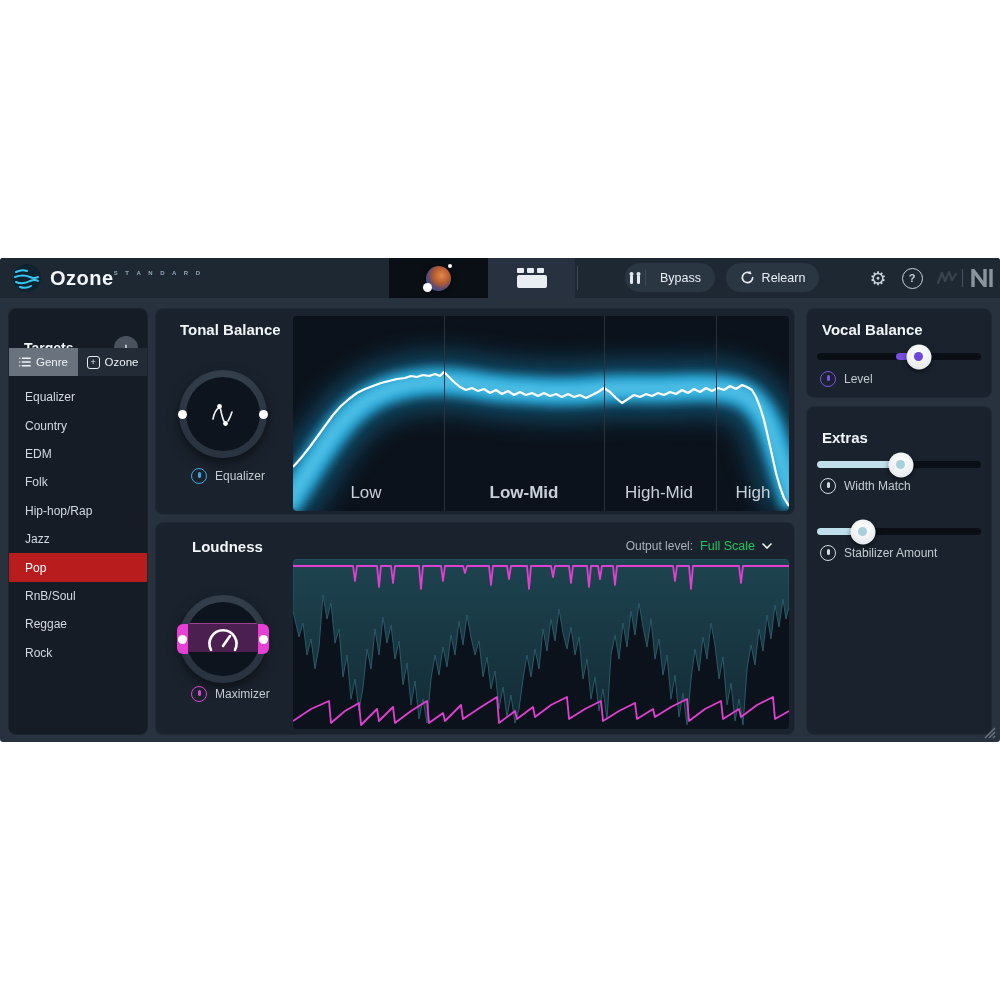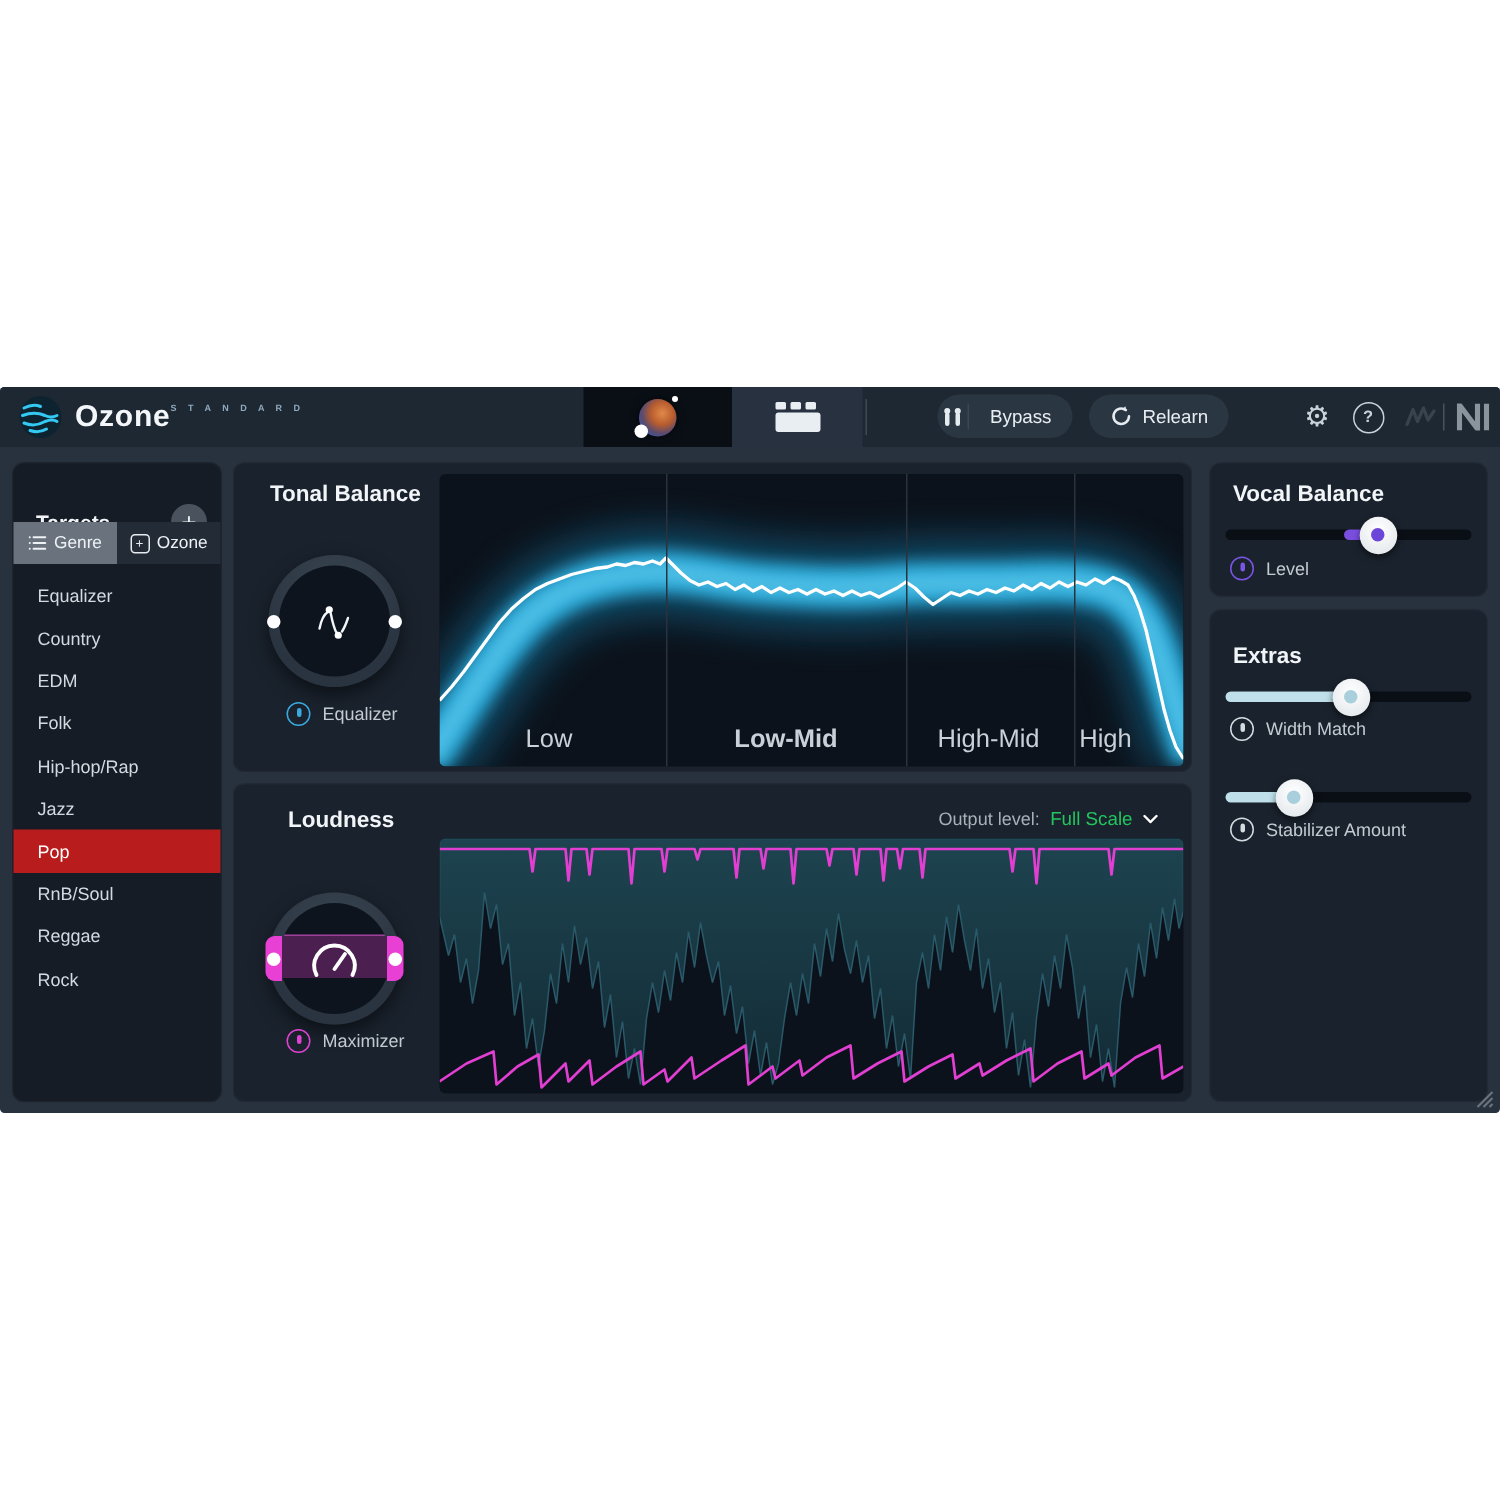--- a/index.html
+++ b/index.html
@@ -262,21 +262,21 @@
           <path fill="none" stroke="#2db4e4" stroke-width="28" opacity="0.9" filter="url(#blurCore)" d="M-8,192 C14,158 34,122 56,99 C78,77 102,69 132,66 C162,63 186,71 214,73 C244,75 272,77 302,74 C332,71 362,74 392,72 C412,71 432,72 446,77 C462,83 472,98 479,118 C487,141 494,165 502,190"></path>
           <path fill="none" stroke="#7edcf8" stroke-width="9" opacity="0.55" filter="url(#blurCore)" d="M-8,192 C14,158 34,122 56,99 C78,77 102,69 132,66 C162,63 186,71 214,73 C244,75 272,77 302,74 C332,71 362,74 392,72 C412,71 432,72 446,77 C462,83 472,98 479,118 C487,141 494,165 502,190"></path>
           <path fill="none" stroke="#ffffff" stroke-width="2.2" stroke-linejoin="round" d="M0,151 L8,142 L16,132 L24,121 L32,110 L40,99 L48,90 L56,83 L64,77 L72,73 L80,70 L88,67 L96,65 L104,63 L112,62 L118,60 L124,61 L130,59 L136,60 L142,58 L147,60 L151,56 L155,60 L161,66 L167,71 L173,74 L179,72 L185,75 L191,73 L197,77 L203,74 L209,78 L215,75 L221,79 L227,76 L233,79 L239,77 L245,80 L251,77 L257,80 L263,78 L269,81 L275,78 L281,81 L287,79 L293,82 L299,79 L305,76 L311,72 L317,76 L323,82 L329,87 L335,83 L341,79 L347,81 L353,78 L359,80 L365,77 L371,79 L377,76 L383,78 L389,74 L395,77 L401,73 L407,76 L413,72 L419,75 L425,72 L431,74 L437,70 L443,73 L449,69 L454,71 L459,74 L463,81 L467,91 L471,104 L475,121 L479,139 L483,157 L487,171 L491,182 L496,190"></path>
         </svg>
         <div class="vdiv" style="left:151px;"></div>
         <div class="vdiv" style="left:311px;"></div>
         <div class="vdiv" style="left:423px;"></div>
         <span class="band-label" style="left:73px;">Low</span>
         <span class="band-label" style="left:231px;font-weight:bold;">Low-Mid</span>
         <span class="band-label" style="left:366px;">High-Mid</span>
-        <span class="band-label" style="left:444px;">High</span>
+        <span class="band-label" style="left:460px;">High</span>
       </div>
     </div>
 
     <div class="panel loudness">
       <span class="panel-title">Loudness</span>
 
       <div class="output-row">
         <span class="output-label">Output level:</span>
         <span class="output-value">Full Scale</span>
         <svg width="10" height="6" viewBox="0 0 10 6">

